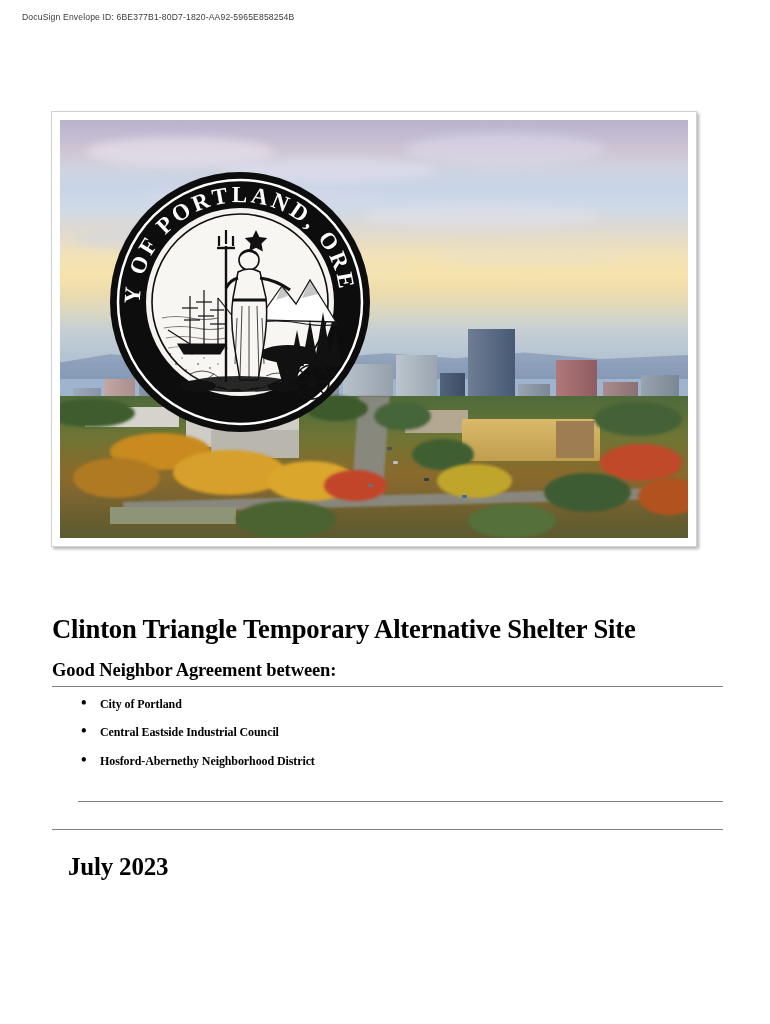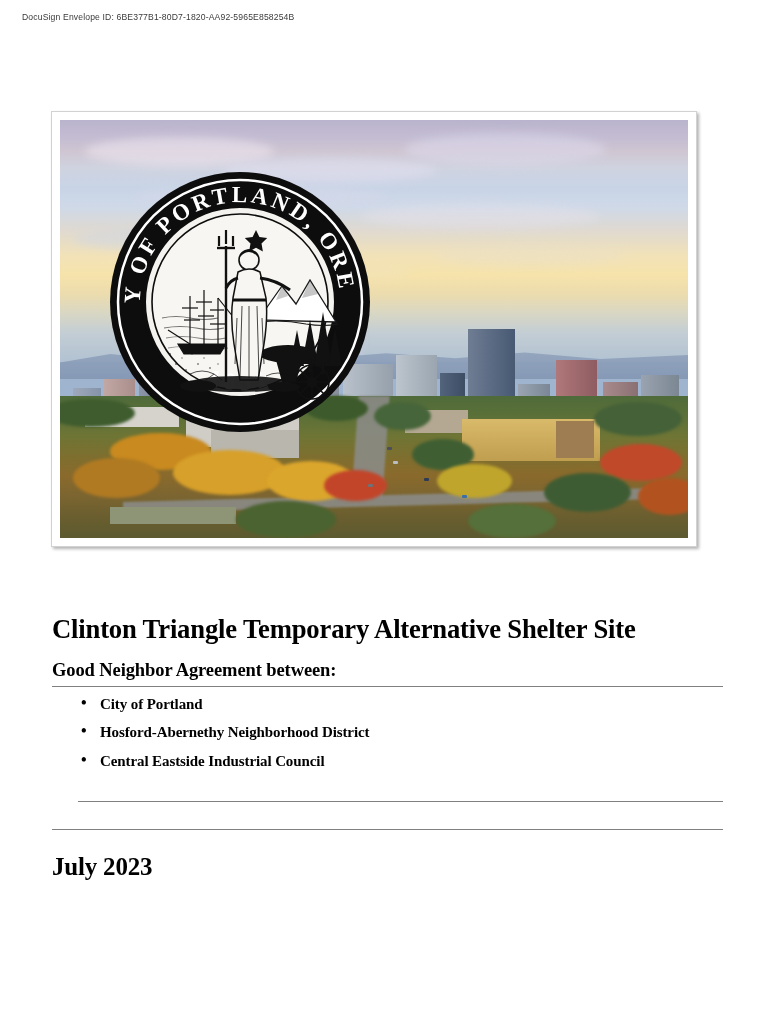--- a/index.html
+++ b/index.html
@@ -217,37 +217,37 @@
     top: 690px;
     margin: 0;
     padding: 0;
     list-style: none;
   }
   .party-list li {
     position: relative;
     padding-left: 22px;
     font-family: "Liberation Serif", serif;
     font-weight: bold;
-    font-size: 15px;
+    font-size: 12px;
     line-height: 28.4px;
     letter-spacing: -0.1px;
     white-space: nowrap;
   }
   .party-list li::before {
     content: "\2022";
     position: absolute;
     left: 3px;
     top: -1px;
     font-size: 16px;
     line-height: 28.4px;
   }
 
   .doc-date {
     position: absolute;
-    left: 52px;
+    left: 68px;
     top: 853px;
     font-family: "Liberation Serif", serif;
     font-weight: bold;
     font-size: 25px;
     letter-spacing: -0.2px;
     white-space: nowrap;
   }
 
   .page-number {
     position: absolute;
@@ -465,22 +465,22 @@
 </div>
 
 <h1 class="doc-title">Clinton Triangle Temporary Alternative Shelter Site</h1>
 
 <div class="agreement-heading">Good Neighbor Agreement between:</div>
 
 <div class="rule r-under-heading"></div>
 
 <ul class="party-list">
   <li>City of Portland</li>
+  <li>Central Eastside Industrial Council</li>
   <li>Hosford-Abernethy Neighborhood District</li>
-  <li>Central Eastside Industrial Council</li>
 </ul>
 
 <div class="rule r-under-list"></div>
 <div class="rule r-above-date"></div>
 
 <div class="doc-date">July 2023</div>
 
 <div class="page-number">pg. 1</div>
 
 </body></html>

